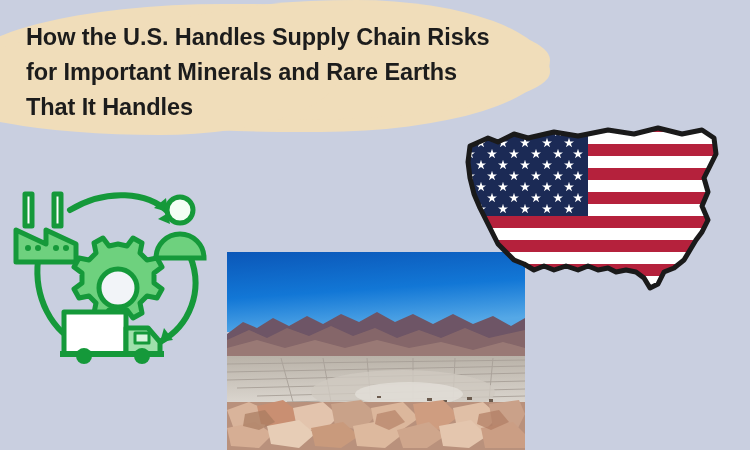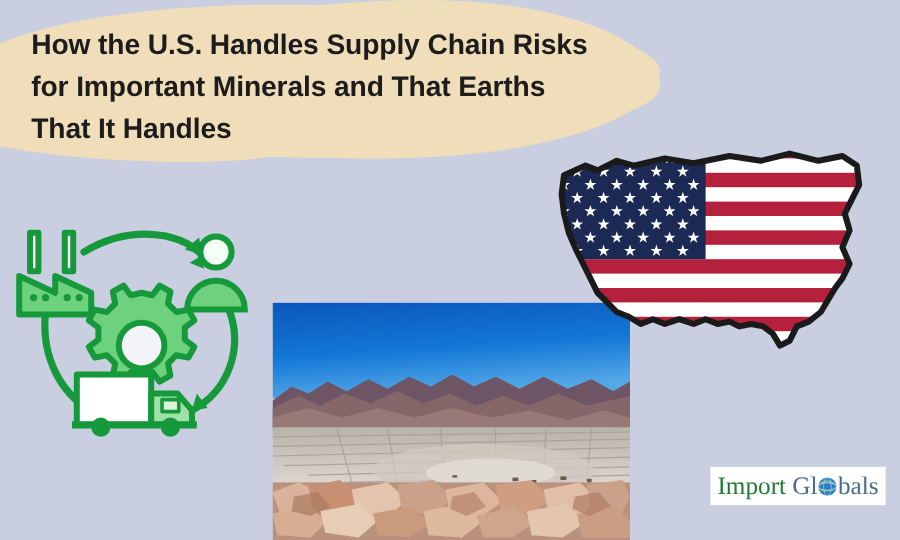--- a/index.html
+++ b/index.html
@@ -123,21 +123,21 @@
 <body>
 
 <div id="poster">
 
   <div class="title-blob"></div>
   <div class="title-blob b2"></div>
   <div class="title-blob b3"></div>
 
   <div class="headline">
     <span class="ln">How the U.S. Handles Supply Chain Risks</span>
-    <span class="ln">for Important Minerals and That Earths</span>
+    <span class="ln">for Important Minerals and Rare Earths</span>
     <span class="ln">That It Handles</span>
   </div>
 
   <div class="chain-group">
     <svg width="220" height="190" viewBox="0 0 220 190" xmlns="http://www.w3.org/2000/svg">
 
       <g fill="none" stroke="#15993a" stroke-width="6" stroke-linecap="round">
 
         <path d="M62,24 C98,2 140,6 160,26"></path>
 
@@ -343,31 +343,14 @@
 
       <path d="M12,26 L30,18 L40,22 L56,14 L70,18 L96,12 L120,16 L150,10 L176,14 L200,8
                L224,14 L244,10 L256,18 L258,34 L252,46 L246,58 L250,72 L244,86 L250,100
                L244,112 L238,120 L232,130 L226,140 L216,148 L206,152 L200,164 L192,168
                L186,158 L178,152 L168,150 L158,152 L150,148 L140,150 L130,146 L120,150
                L108,146 L96,150 L86,146 L76,150 L66,144 L56,140 L48,132 L40,124 L34,112
                L28,100 L22,88 L16,74 L12,58 L10,42 Z" fill="none" stroke="#1a1a1a" stroke-width="5" stroke-linejoin="round"></path>
     </svg>
   </div>
 
-  <div class="logo-box">
-    <span class="logo-text">
-      <span class="logo-import">Import</span>
-        <span>&nbsp;</span>
-        <span class="logo-gl">Gl</span>
-        <span class="logo-globe">
-        <svg width="17" height="17" viewBox="0 0 17 17" xmlns="http://www.w3.org/2000/svg">
-          <circle cx="8.5" cy="8.5" r="7.6" fill="#2b7fc4"></circle>
-          <path d="M1.6,10.5 C6,13.5 12,12 15.6,7.5 C13,12 7,14.5 1.9,12.2 Z" fill="#4caf50"></path>
-          <path d="M2.2,5.4 C6.5,2 12.5,3 15.2,6.4 C11.5,3.6 6.2,3.4 2.6,6.2 Z" fill="#7ec96f"></path>
-          <ellipse cx="8.5" cy="8.5" rx="7.6" ry="3.2" fill="none" stroke="#ffffff" stroke-width="0.7" opacity="0.85"></ellipse>
-          <ellipse cx="8.5" cy="8.5" rx="3.2" ry="7.6" fill="none" stroke="#ffffff" stroke-width="0.6" opacity="0.6"></ellipse>
-        </svg>
-      </span>
-        <span class="logo-bals">bals</span>
-    </span>
-  </div>
 
 </div>
 
 </body></html>

